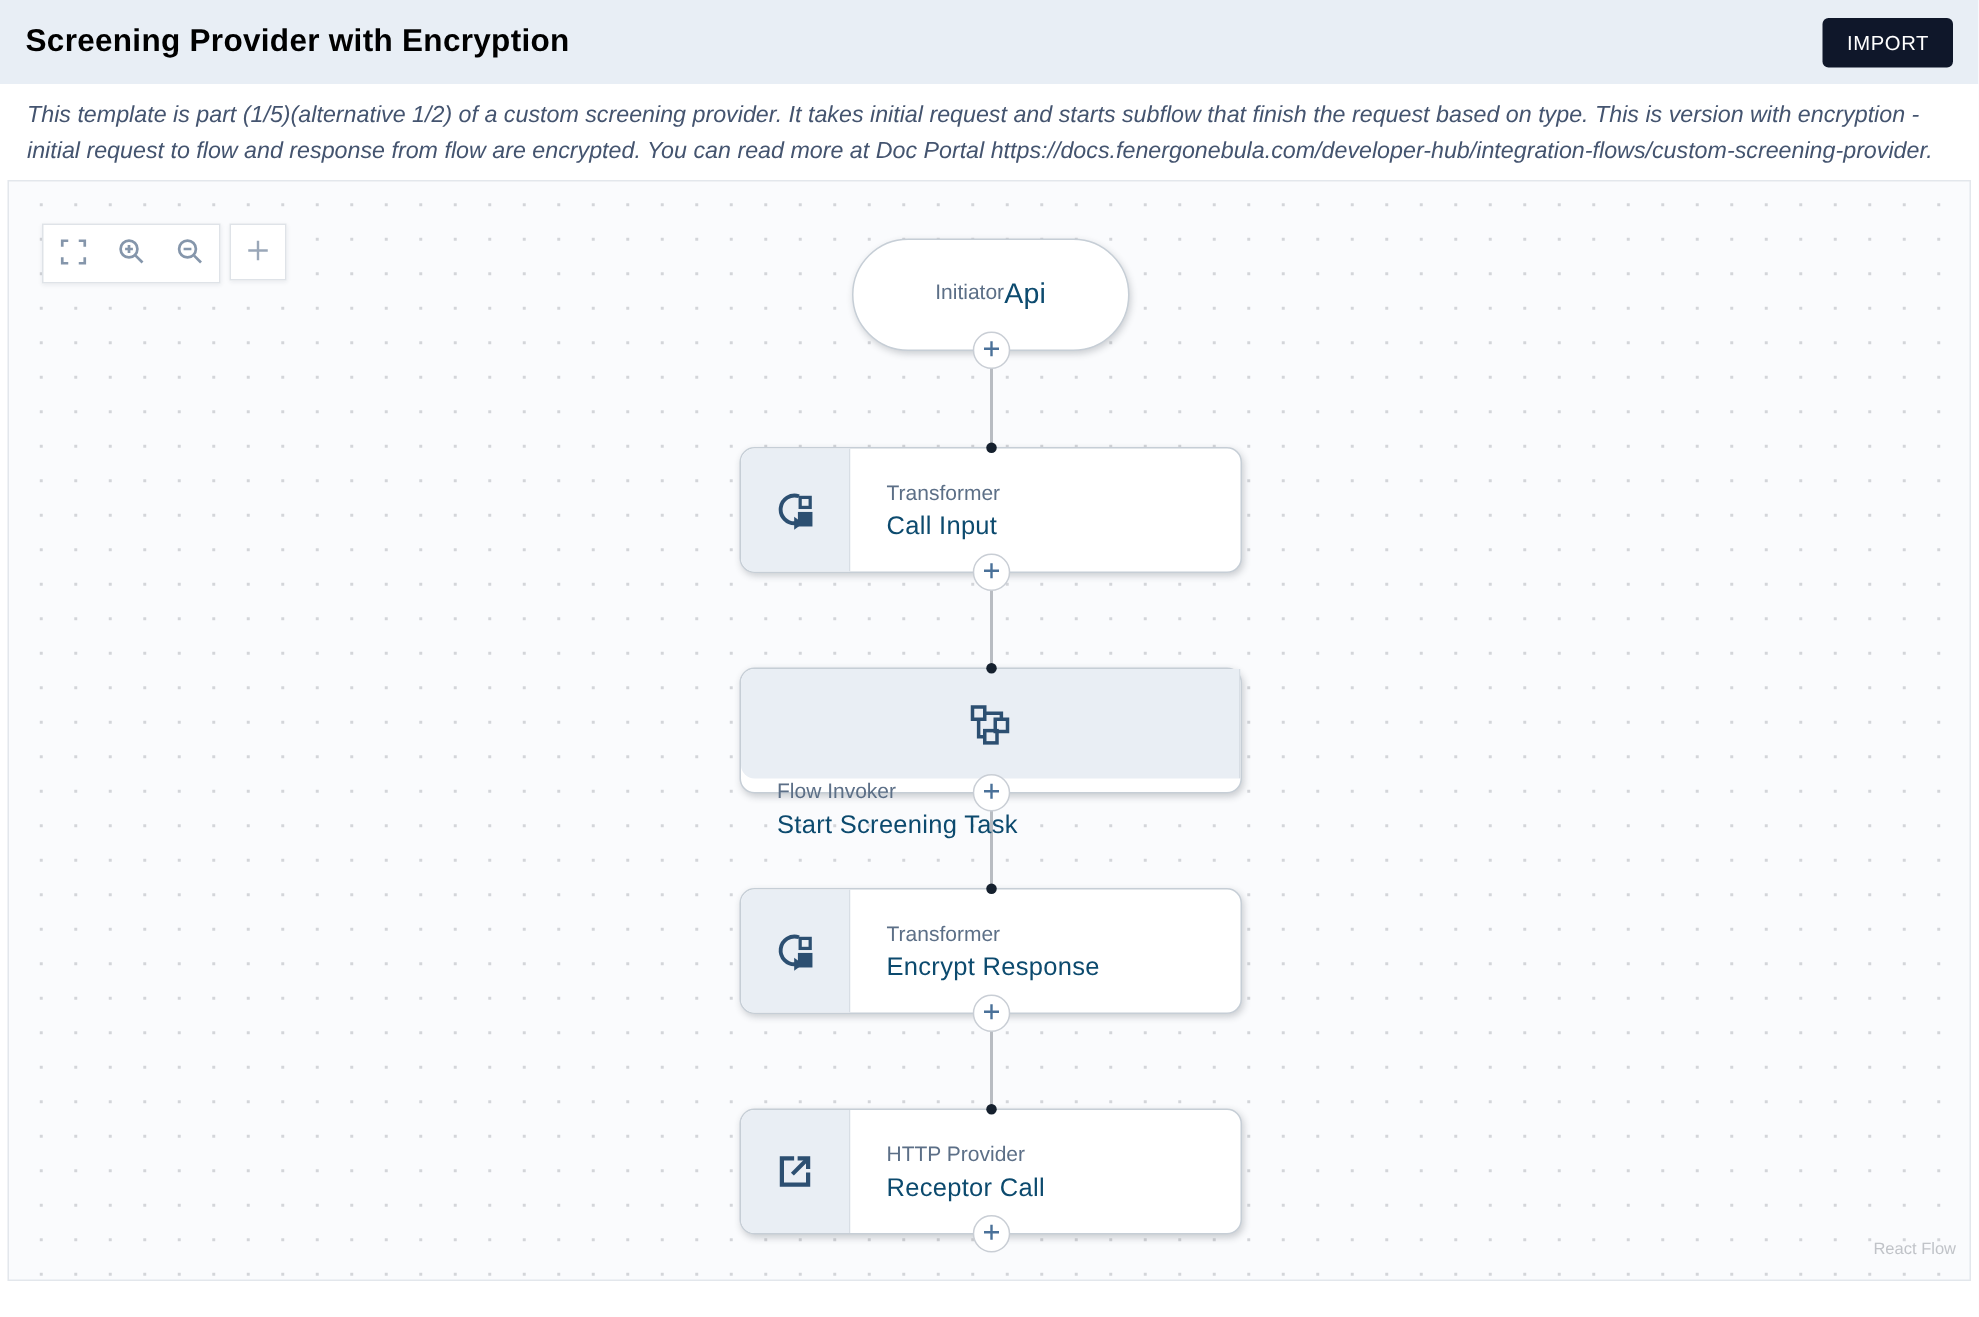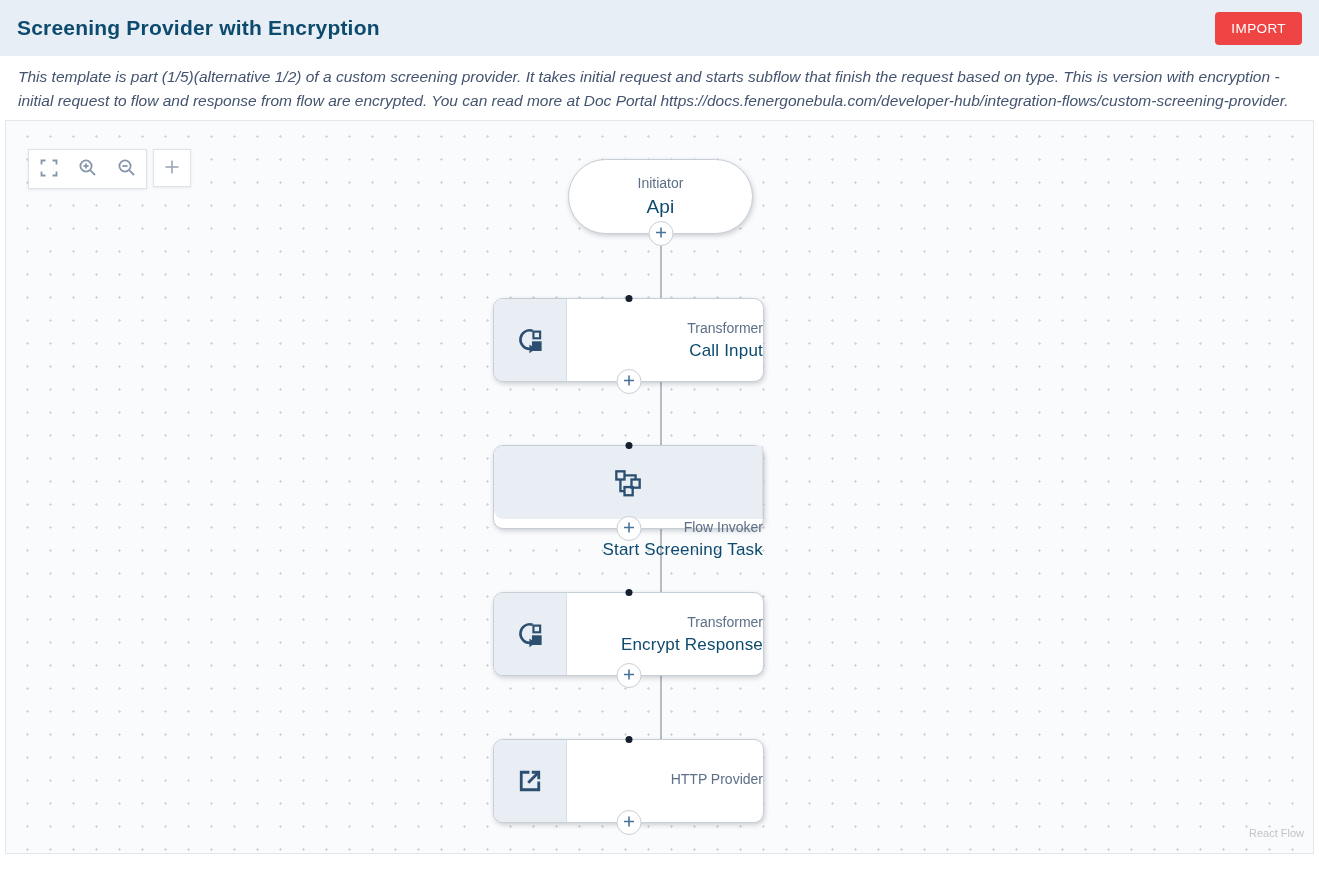--- a/index.html
+++ b/index.html
@@ -15,25 +15,25 @@
     height: 56px;
     background: #e8eef5;
     display: flex;
     align-items: center;
     justify-content: space-between;
     padding: 0 17px;
   }
   .page-title {
     font-size: 21px;
     font-weight: 600;
-    color: #0c4a6e;
+    color: #000000;
     letter-spacing: 0.2px;
   }
   .import-btn {
-    background: #ef4444;
+    background: #0f172a;
     color: #ffffff;
     border: none;
     border-radius: 4px;
     padding: 9px 16px;
     font-size: 13.5px;
     font-family: "Liberation Sans", sans-serif;
     font-weight: 500;
     letter-spacing: 0.4px;
     cursor: pointer;
   }
@@ -117,39 +117,38 @@
     position: absolute;
     left: 562px;
     top: 38px;
     width: 185px;
     height: 75px;
     background: #ffffff;
     border: 1px solid #c6ced6;
     border-radius: 38px;
     box-shadow: 1px 2px 5px rgba(40,50,60,0.22);
     display: flex;
-    flex-direction: column;
+    flex-direction: row;
     align-items: center;
     justify-content: center;
     z-index: 2;
     cursor: pointer;
   }
   .node-card {
     position: absolute;
     left: 487px;
-    width: 271px;
+    width: 335px;
     height: 84px;
     background: #ffffff;
     border: 1px solid #c6ced6;
     border-radius: 10px;
     box-shadow: 1px 2px 5px rgba(40,50,60,0.22);
     display: flex;
     z-index: 2;
     cursor: pointer;
-    text-align: right;
   }
   .pos-1 { top: 177px; }
   .pos-2 { top: 324px; flex-direction: column; }
   .pos-3 { top: 471px; }
   .pos-4 { top: 618px; }
 
   .icon-cell {
     flex: 0 0 73px;
     background: #e9eef4;
     border-right: 1px solid #d8dee5;
@@ -368,20 +367,21 @@
     <span class="handle-dot"></span>
     <div class="icon-cell">
       <svg width="28" height="28" viewBox="0 0 24 24" fill="none" stroke="currentColor" stroke-width="2.4">
         <path d="M11.5 4.5 H4.5 V19.5 H19.5 V12.5"></path>
         <path d="M13.5 4.5 H19.5 V10.5"></path>
         <line x1="10.5" y1="13.5" x2="19" y2="5"></line>
       </svg>
     </div>
     <div class="node-body">
       <div class="node-type">HTTP Provider</div>
+      <div class="node-title">Receptor Call</div>
     </div>
     <button class="plus-btn">
       <span>
         <svg width="13" height="13" viewBox="0 0 13 13" fill="none" stroke="currentColor" stroke-width="1.6">
           <line x1="6.5" y1="1.5" x2="6.5" y2="11.5"></line>
           <line x1="1.5" y1="6.5" x2="11.5" y2="6.5"></line>
         </svg>
       </span>
     </button>
   </div>

